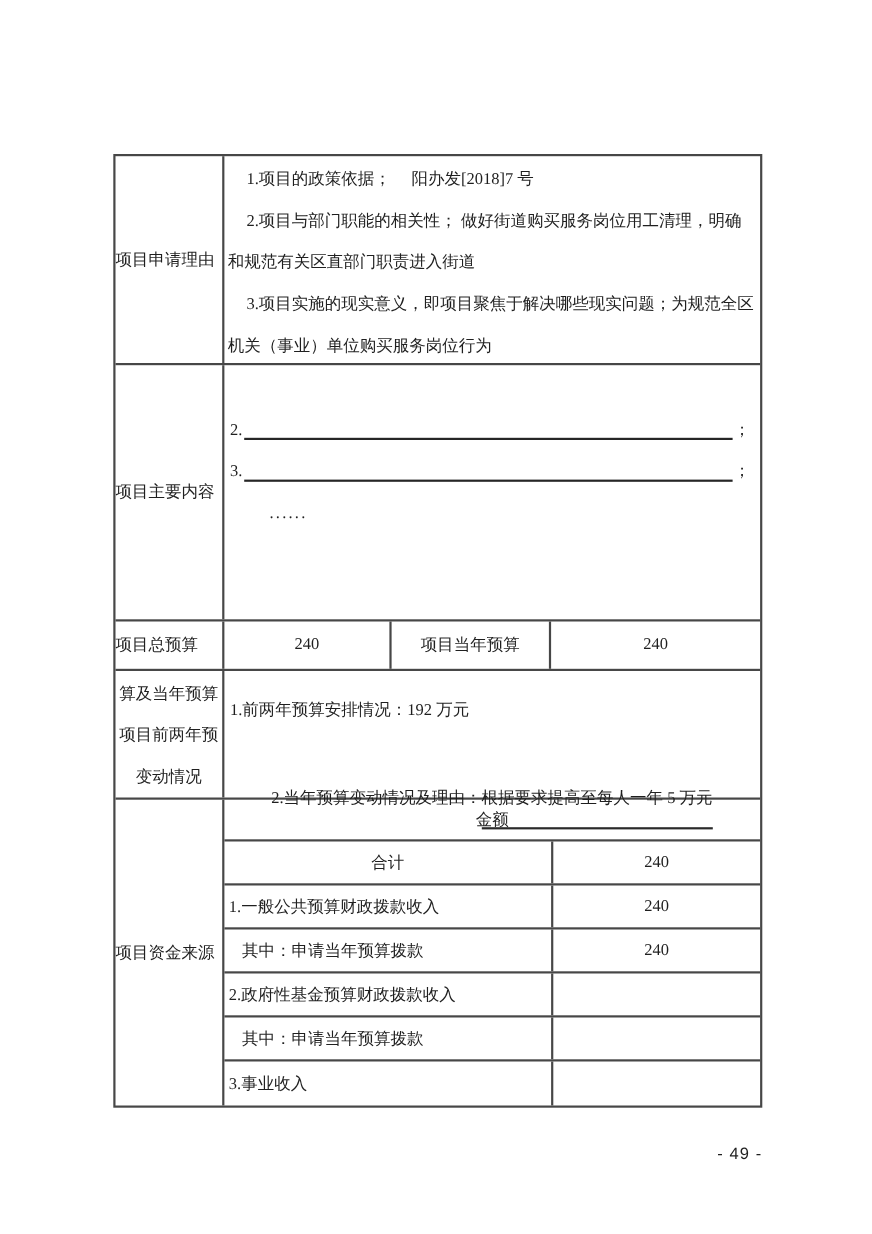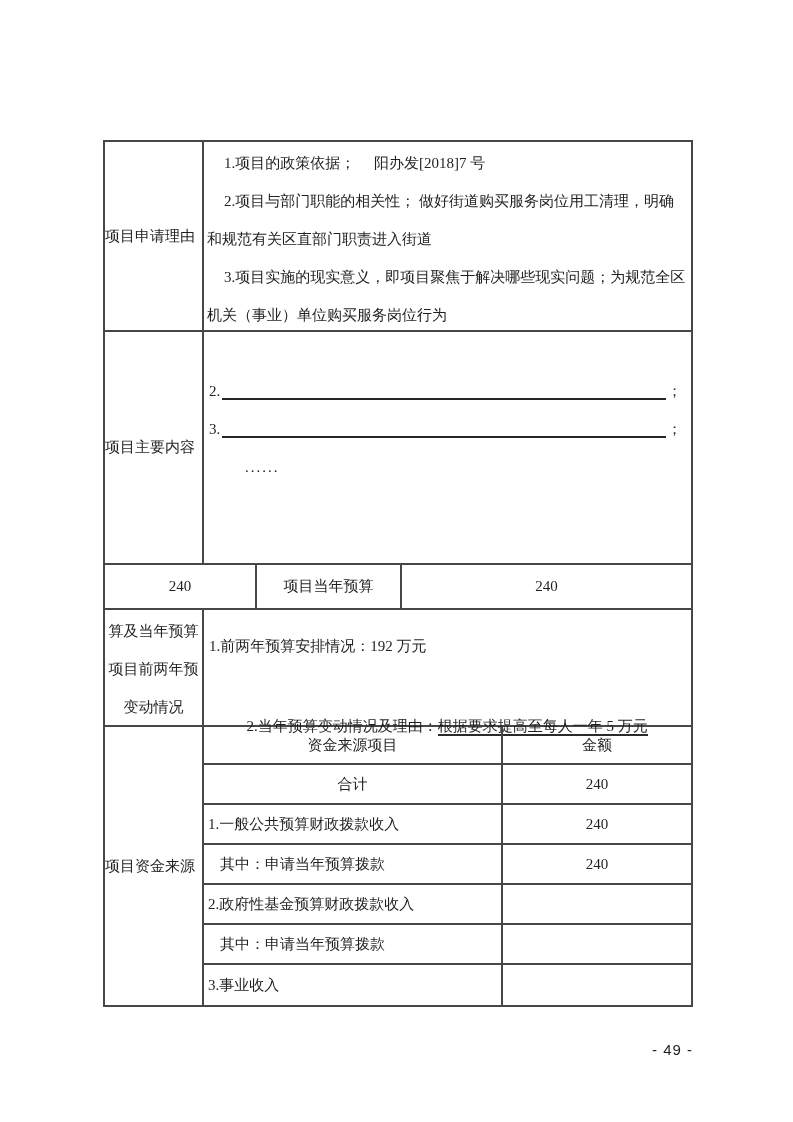--- a/index.html
+++ b/index.html
@@ -36,21 +36,21 @@
   .line{white-space:pre;}
   .r1{padding:2px 0 0 3px;line-height:38px;}
   .r1 .indent{text-indent:17px;}
   .r2{padding:40px 9px 0 5px;line-height:38px;}
   .r2 .dots{padding-left:36px;letter-spacing:2px;}
   .fill{display:flex;}
   .fill .num{flex:none;}
   .fill .rule{flex:1;border-bottom:2px solid #262626;margin:0 1px 10px 2px;}
   .fill .semi{flex:none;}
   .r4{padding:16px 8px 0 5px;line-height:40px;}
-  .uline{border-bottom:2px solid #2a2a2a;padding-bottom:0;}
+  .uline{border-bottom:2px solid #2a2a2a;padding-bottom:18px;}
   .center{display:flex;align-items:center;justify-content:center;text-align:center;}
   .mid1{width:152px;flex:none;}
   .mid2{width:145px;flex:none;}
   .amount{flex:1;}
   .funding{flex:1;min-width:0;display:flex;flex-direction:column;}
   .f-row{display:flex;box-sizing:border-box;border-bottom:2px solid #474747;}
   .f-row:last-child{border-bottom:none;}
   .f-item{width:299px;flex:none;box-sizing:border-box;border-right:2px solid #474747;
           display:flex;align-items:center;padding-left:4px;white-space:pre;}
   .f-item.c{justify-content:center;padding-left:0;}
@@ -95,20 +95,23 @@
         <div class="line fill">
           <span class="num">3.</span>
           <span class="rule"></span>
           <span class="semi">；</span>
         </div>
         <div class="line dots">......</div>
       </div>
     </div>
 
     <div class="t-row" style="height:45px">
+      <div class="cell label vline">
+        <span>项目总预算</span>
+      </div>
       <div class="cell mid1 vline center">240</div>
       <div class="cell mid2 vline center">项目当年预算</div>
       <div class="cell amount center">240</div>
     </div>
 
     <div class="t-row" style="height:117px">
       <div class="cell label4 vline">
         <div>算及当年预算</div>
         <div>项目前两年预</div>
         <div>变动情况</div>
@@ -120,21 +123,20 @@
         </div>
       </div>
     </div>
 
     <div class="t-row last" style="height:278px">
       <div class="cell label vline">
         <span>项目资金来源</span>
       </div>
       <div class="funding">
         <div class="f-row" style="height:38px">
-          <div class="f-item c">资金来源项目</div>
           <div class="f-amt">金额</div>
         </div>
         <div class="f-row" style="height:40px">
           <div class="f-item c">合计</div>
           <div class="f-amt">240</div>
         </div>
         <div class="f-row" style="height:40px">
           <div class="f-item">1.一般公共预算财政拨款收入</div>
           <div class="f-amt">240</div>
         </div>

